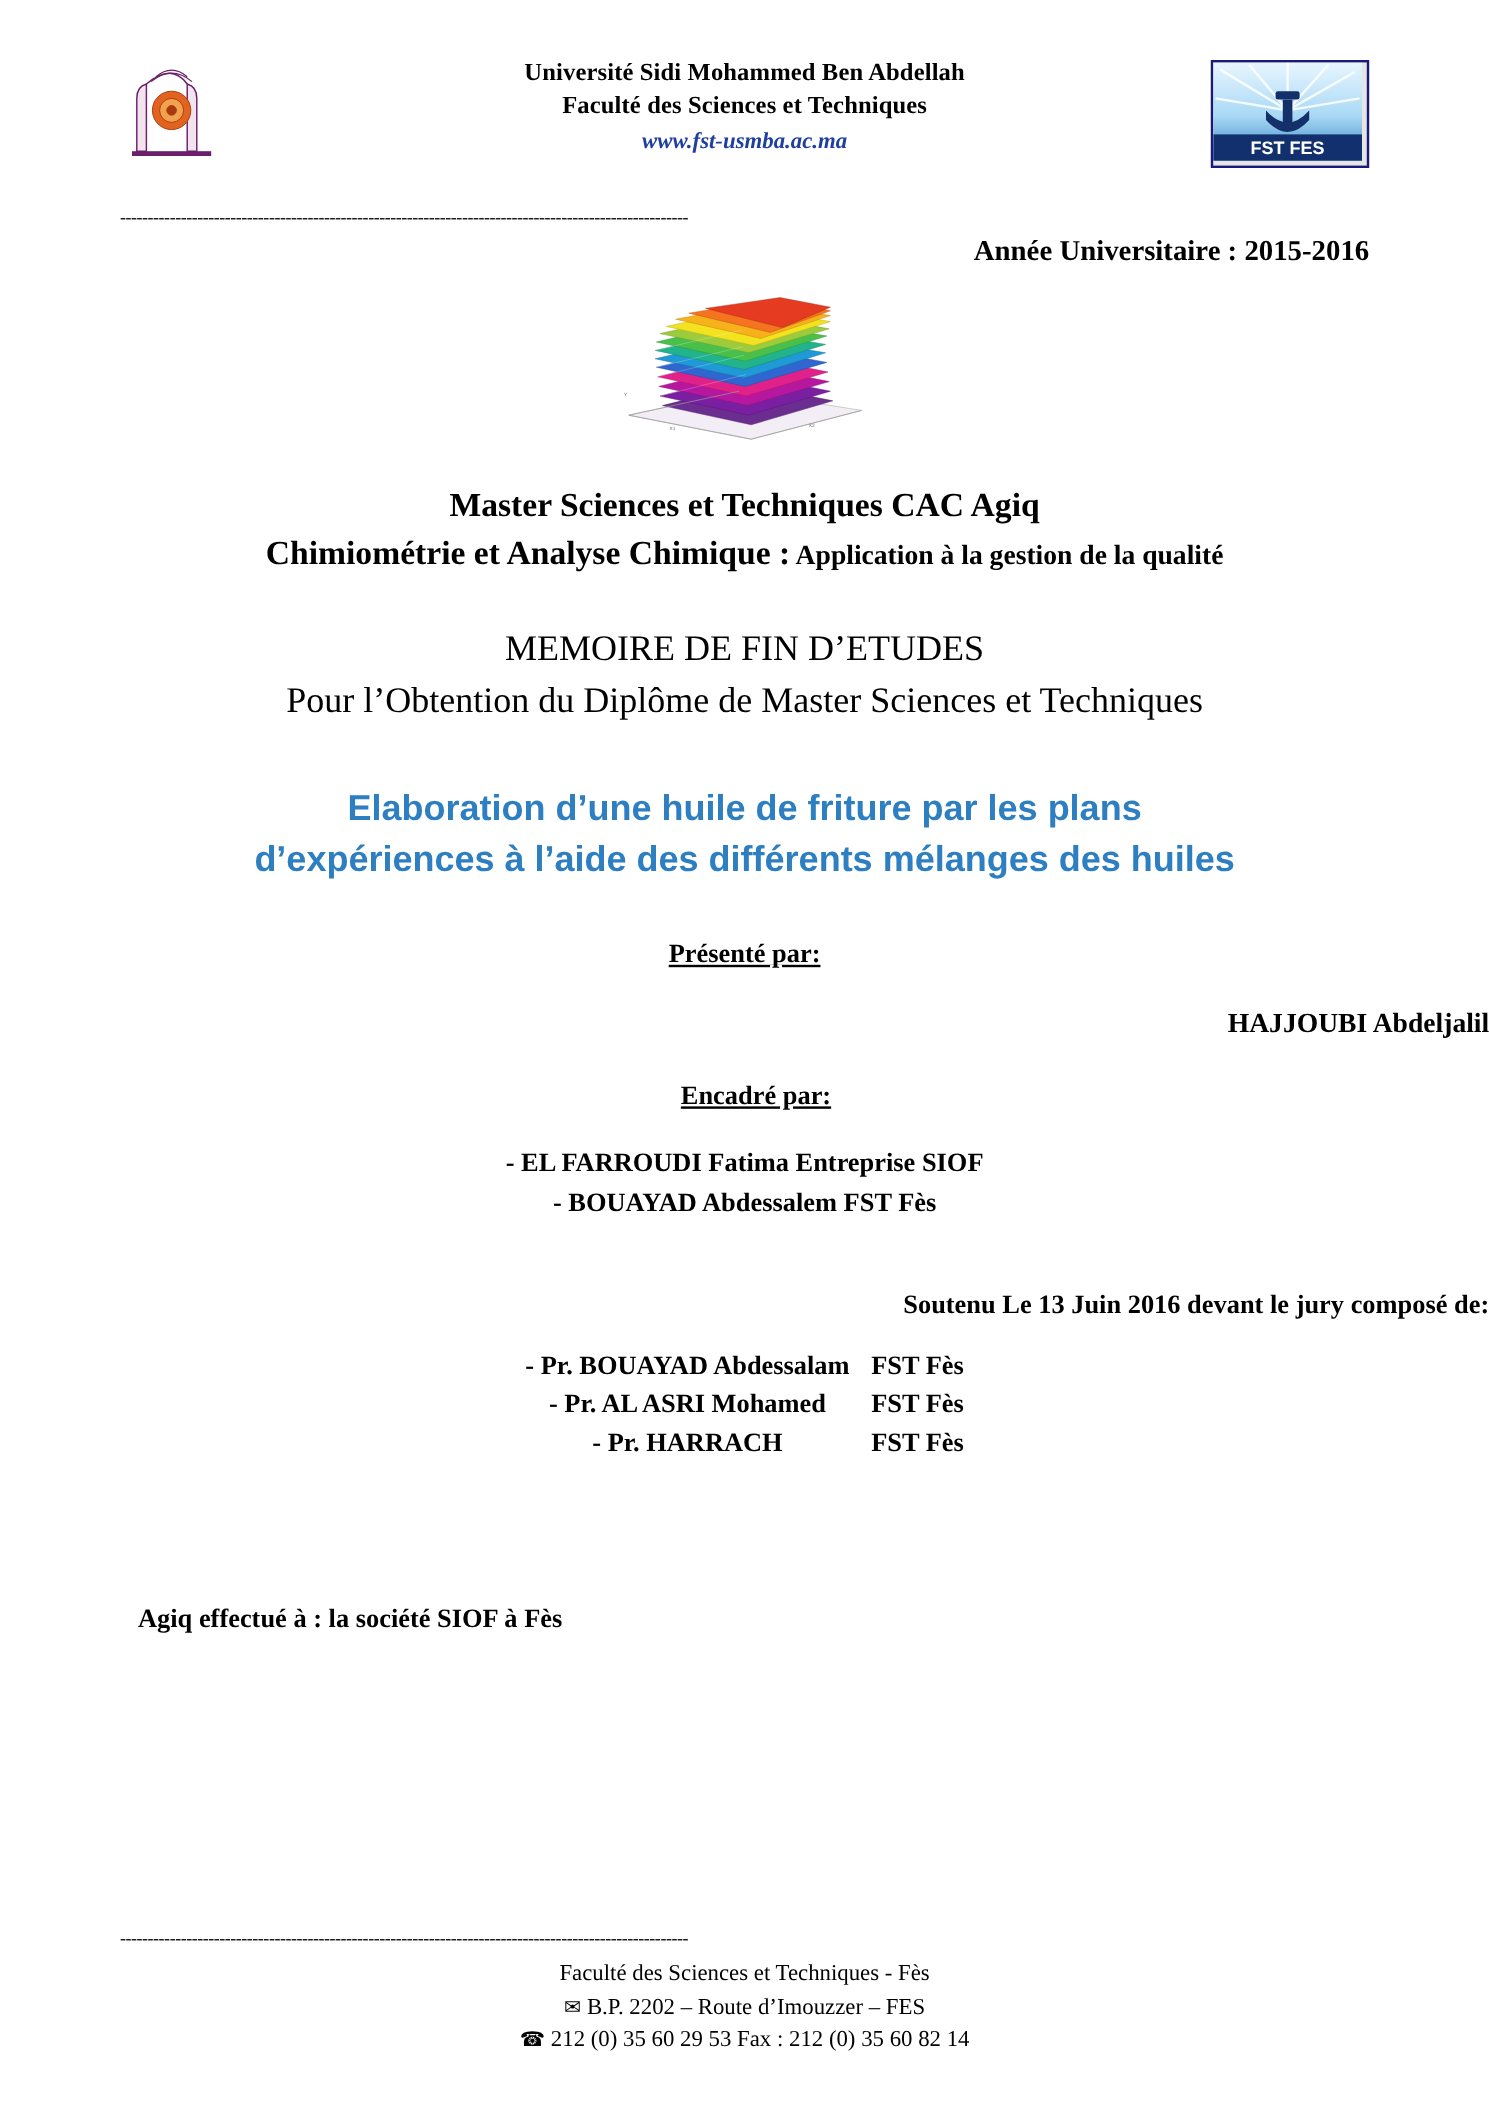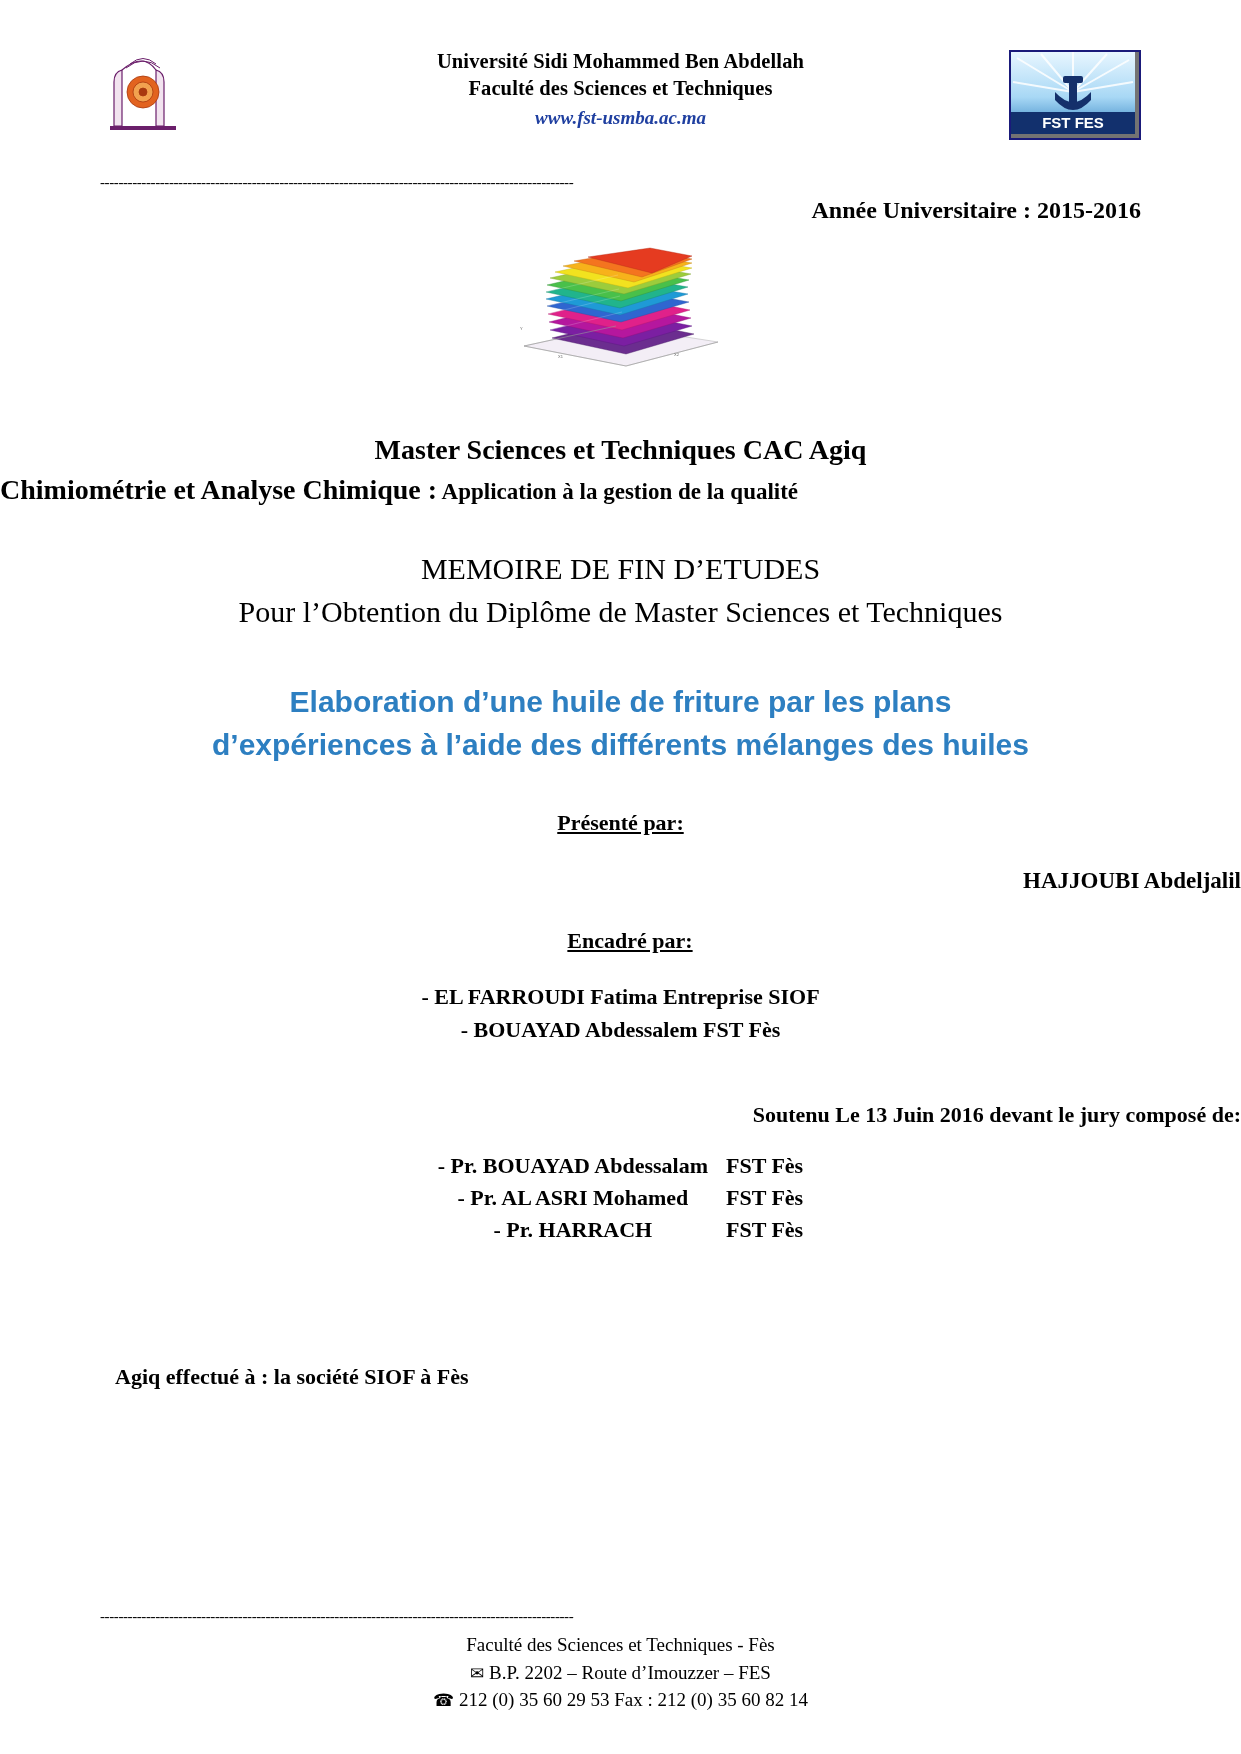--- a/index.html
+++ b/index.html
@@ -54,21 +54,21 @@
     width: 78px;
     height: 84px;
   }
   .logo-right {
     position: absolute;
     right: 0px;
     top: 2px;
     width: 128px;
     height: 86px;
     border: 2px solid #1a1a7a;
-    background: #737373;
+    background: #e5e5e5;
     overflow: hidden;
   }
 
   .rule {
     margin: 6px 100px 0 100px;
     font-size: 15px;
     letter-spacing: -0.4px;
     color: #000;
     white-space: nowrap;
     overflow: hidden;
@@ -96,24 +96,24 @@
     width: 230px;
     height: 150px;
     position: relative;
   }
 
   
   .master-title {
     text-align: center;
     font-weight: bold;
     font-size: 28px;
-    margin-top: 40px;
+    margin-top: 12px;
   }
   .master-sub {
-    text-align: left;
+    text-align: center;
     margin-top: 8px;
     font-size: 28px;
   }
   .master-sub b { font-weight: bold; }
   .master-sub .small {
     font-size: 23px;
     font-weight: bold;
   }
 
   .memoire {

